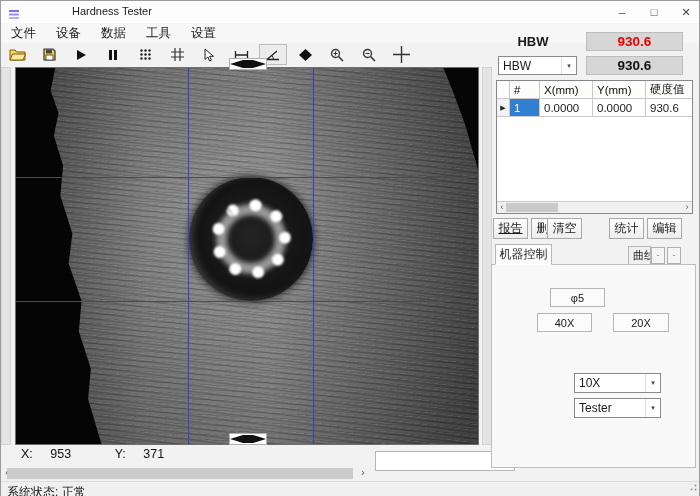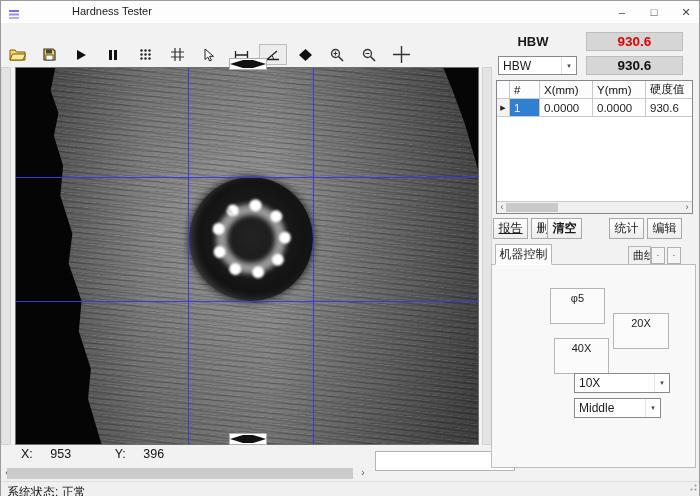--- a/index.html
+++ b/index.html
@@ -95,44 +95,44 @@
   .tc-h { flex:1; border-right:none; padding-left:4px; }
   .thead .tc { background:#fcfcfc; color:#111; }
   .cell-selected { background:#2f80d2; color:#fff; }
   .rtable-scroll { position:absolute; left:0; right:0; bottom:0; height:12px; background:#f0f0f0; border-top:1px solid #c9c9c9; }
   .rts-arrow { position:absolute; top:0; width:10px; height:11px; font-size:9px; line-height:10px; text-align:center; color:#555; }
   .rts-left { left:0; } .rts-right { right:0; }
   .rts-thumb { position:absolute; left:9px; top:1px; width:52px; height:9px; background:#c9c9c9; }
 
   
   .action-btn { position:absolute; top:217px; width:35px; height:21px; background:linear-gradient(#fdfdfd,#ededed); border:1px solid #a8a8a8; font-size:12px; text-align:center; line-height:19px; }
-  .ab1 { left:492px;text-decoration:underline; } .ab2 { left:530px; } .ab3 { left:546px;font-weight:bold; } .ab4 { left:608px; } .ab5 { left:646px; }
+  .ab1 { left:492px;text-decoration:underline; } .ab2 { left:530px; } .ab3 { left:546px; } .ab4 { left:608px; } .ab5 { left:646px; }
 
   
   .tab { position:absolute; border:1px solid #b6b6b6; font-size:11px; text-align:center; overflow:hidden; white-space:nowrap; }
   .tab-active { left:494px; top:243px; width:57px; height:21px; background:#fff; border-bottom:1px solid #fff; z-index:3; line-height:19px; font-size:12px; }
   .tab-xyz { left:551px; top:245px; width:76px; height:19px; background:#f0f0f0; line-height:17px; }
   .tab-curve { left:627px; top:245px; width:23px; height:19px; background:#f0f0f0; line-height:17px; text-align:left; padding-left:4px; }
   .tab-scroll { position:absolute; top:246px; width:14px; height:17px; background:#f5f5f5; border:1px solid #b0b0b0; font-size:9px; line-height:14px; text-align:center; color:#333; z-index:4; }
   .ts-left { left:650px; } .ts-right { left:666px; }
 
   .tabpanel { position:absolute; left:490px; top:263px; width:205px; height:204px; border:1px solid #bdbdbd; background:#f8f8f8; z-index:1; }
 
   .ctl-label { position:absolute; font-size:12px; color:#111; }
   .lbl-indenter { left:518px; top:292px; }
   .lbl-objective { left:518px; top:317px; }
   .lbl-force { left:520px; top:350px; }
   .lbl-mag { left:508px; top:376px; }
   .lbl-grade { left:508px; top:401px; }
-  .small-btn { position:absolute; height:36px; background:#fbfbfb; border:1px solid #b5b5b5; font-size:11px; text-align:center; line-height:19px; z-index:2; }
+  .small-btn { position:absolute; height:19px; background:#fbfbfb; border:1px solid #b5b5b5; font-size:11px; text-align:center; line-height:19px; z-index:2; }
   .btn-phi { left:549px; top:287px; width:55px; }
-  .btn-40x { left:553px; top:312px; width:55px;margin-top:25px; }
+  .btn-40x { left:536px; top:312px; width:55px; }
   .btn-20x { left:612px; top:312px; width:56px; }
   .combo-force { left:573px; top:346px; width:87px; height:20px; z-index:2; }
-  .combo-mag { left:573px; top:372px; width:96px; height:20px; z-index:2; }
+  .combo-mag { left:573px; top:372px; width:87px; height:20px; z-index:2; }
   .combo-grade { left:573px; top:397px; width:87px; height:20px; z-index:2; }
 </style>
 </head>
 <body>
 
 <div class="win">
 
   <div class="titlebar">
     <span class="app-icon">
       <svg width="12" height="12">
@@ -140,20 +140,27 @@
           <rect x="1" y="5.5" width="10" height="2" fill="#9a8ff5"></rect>
           <rect x="1" y="9" width="10" height="2" fill="#b4aef8"></rect>
         </svg>
     </span>
     <span class="title-text">Hardness Tester</span>
     <span class="winbtn btn-min">–</span>
     <span class="winbtn btn-max">□</span>
     <span class="winbtn btn-close">✕</span>
   </div>
 
+  <div class="menubar">
+    <span class="menu-item">文件</span>
+    <span class="menu-item">设备</span>
+    <span class="menu-item">数据</span>
+    <span class="menu-item">工具</span>
+    <span class="menu-item">设置</span>
+  </div>
 
   <div class="toolbar">
     <span class="tool">
       <svg width="17" height="13" viewBox="0 0 17 13">
           <path d="M1 2 h5 l1.5 2 H16 v8 H1 Z" fill="#ffd861" stroke="#7a5c00" stroke-width="1"></path>
           <path d="M3.5 6 h13 l-2.5 6 H1 Z" fill="#ffe9a0" stroke="#7a5c00" stroke-width="1"></path>
         </svg>
     </span>
     <span class="tool">
       <svg width="13" height="13" viewBox="0 0 13 13">
@@ -259,21 +266,21 @@
   <div class="marker marker-bottom">
     <svg width="36" height="10">
         <polygon points="0,5 13,1 23,1 36,5 23,9 13,9" fill="#111"></polygon>
       </svg>
   </div>
 
   <div class="coords">
     <span class="gap-s">X:</span>
     <span class="gap-l">953</span>
     <span class="gap-s">Y:</span>
-    <span>396</span>
+    <span>371</span>
   </div>
 
   <div class="hscroll">
     <span class="hs-arrow hs-left">‹</span>
     <div class="hs-thumb"></div>
     <span class="hs-arrow hs-right">›</span>
   </div>
 
   <div class="empty-box"></div>
 
@@ -330,21 +337,21 @@
   <span class="ctl-label lbl-force">力值</span>
 
   <span class="ctl-label lbl-mag">放大倍数</span>
   <div class="combo combo-mag">
     <span class="cv">10X</span>
     <span class="ca">▾</span>
   </div>
 
   <span class="ctl-label lbl-grade">硬度等级</span>
   <div class="combo combo-grade">
-    <span class="cv">Middle</span>
+    <span class="cv">Tester</span>
     <span class="ca">▾</span>
   </div>
 
   <div class="statusbar">
     <span class="status-text">系统状态: 正常</span>
     <span class="grip">
       <svg width="8" height="8">
           <circle cx="6.5" cy="6.5" r="1" fill="#999"></circle>
           <circle cx="6.5" cy="2.5" r="1" fill="#999"></circle>
           <circle cx="2.5" cy="6.5" r="1" fill="#999"></circle>

